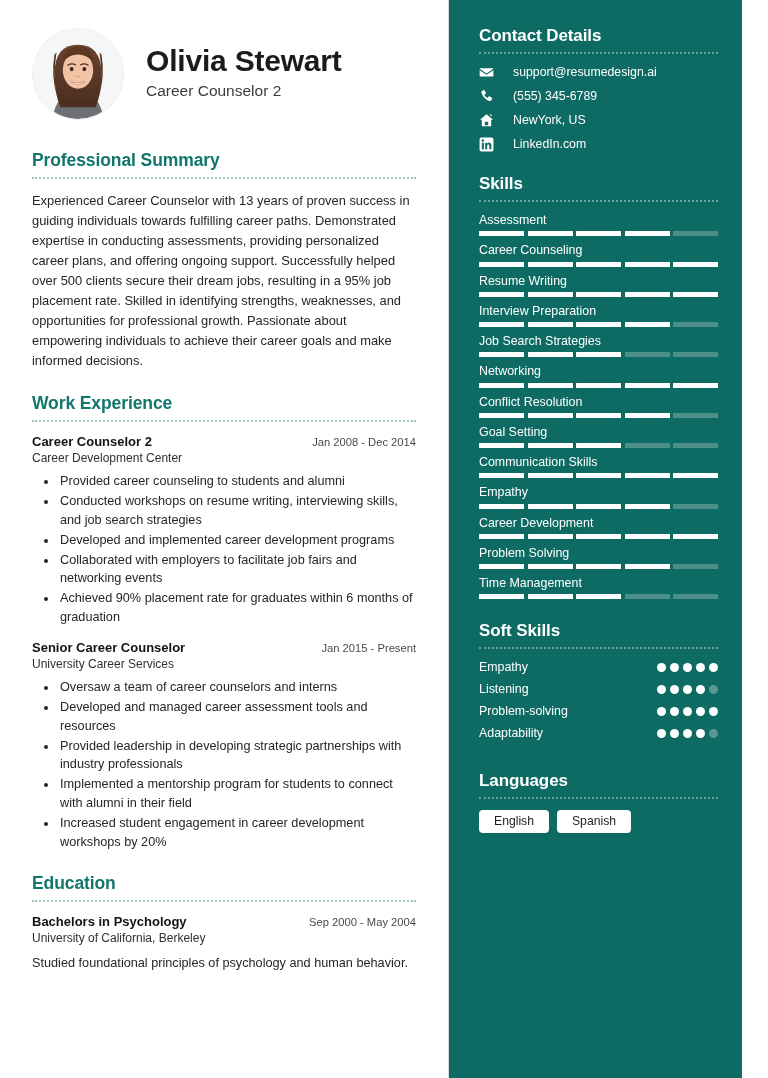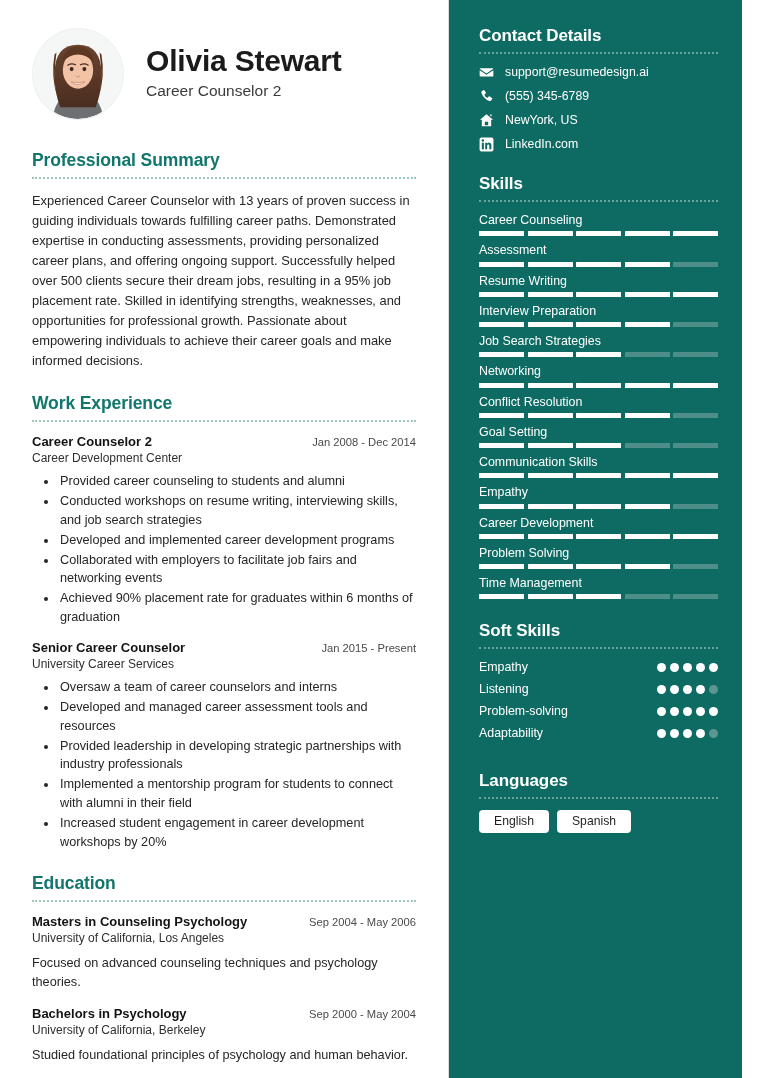--- a/index.html
+++ b/index.html
@@ -146,21 +146,21 @@
   }
   .side-divider {
     border-top: 2px dotted #6ba49e;
     height: 0;
     margin-bottom: 11px;
   }
 
   .contact-item {
     display: flex;
     align-items: flex-end;
-    gap: 11px;
+    gap: 19px;
     margin-bottom: 9px;
   }
   .contact-icon {
     width: 15px;
     height: 15px;
     flex: 0 0 15px;
     display: flex;
     align-items: center;
     justify-content: center;
   }
@@ -309,28 +309,20 @@
   </div>
         </div>
     </div>
 
     <div class="section">
       <div class="section-head">Education</div>
       <div class="divider-dotted"></div>
       <div id="edu-list">
   <div class="entry">
     <div class="entry-top">
-      <span class="entry-role">Masters in Counseling Psychology</span>
-      <span class="entry-date">Sep 2004 - May 2006</span>
-    </div>
-    <div class="entry-org">University of California, Los Angeles</div>
-    <div class="entry-desc">Focused on advanced counseling techniques and psychology theories.</div>
-  </div>
-  <div class="entry">
-    <div class="entry-top">
       <span class="entry-role">Bachelors in Psychology</span>
       <span class="entry-date">Sep 2000 - May 2004</span>
     </div>
     <div class="entry-org">University of California, Berkeley</div>
     <div class="entry-desc">Studied foundational principles of psychology and human behavior.</div>
   </div>
         </div>
     </div>
 
   </div>
@@ -379,37 +371,37 @@
     <span class="contact-text">LinkedIn.com</span>
   </div>
         </div>
     </div>
 
     <div class="side-section">
       <div class="side-head">Skills</div>
       <div class="side-divider"></div>
       <div id="skills-list">
           <div class="skill-row">
+    <div class="skill-name">Assessment</div>
+    <div class="skill-bar">
+              <span class="seg on"></span>
+              <span class="seg on"></span>
+              <span class="seg on"></span>
+              <span class="seg on"></span>
+              <span class="seg "></span>
+            </div>
+  </div>
+          <div class="skill-row">
     <div class="skill-name">Career Counseling</div>
     <div class="skill-bar">
               <span class="seg on"></span>
               <span class="seg on"></span>
               <span class="seg on"></span>
               <span class="seg on"></span>
               <span class="seg on"></span>
-            </div>
-  </div>
-          <div class="skill-row">
-    <div class="skill-name">Assessment</div>
-    <div class="skill-bar">
-              <span class="seg on"></span>
-              <span class="seg on"></span>
-              <span class="seg on"></span>
-              <span class="seg on"></span>
-              <span class="seg "></span>
             </div>
   </div>
           <div class="skill-row">
     <div class="skill-name">Resume Writing</div>
     <div class="skill-bar">
               <span class="seg on"></span>
               <span class="seg on"></span>
               <span class="seg on"></span>
               <span class="seg on"></span>
               <span class="seg on"></span>

